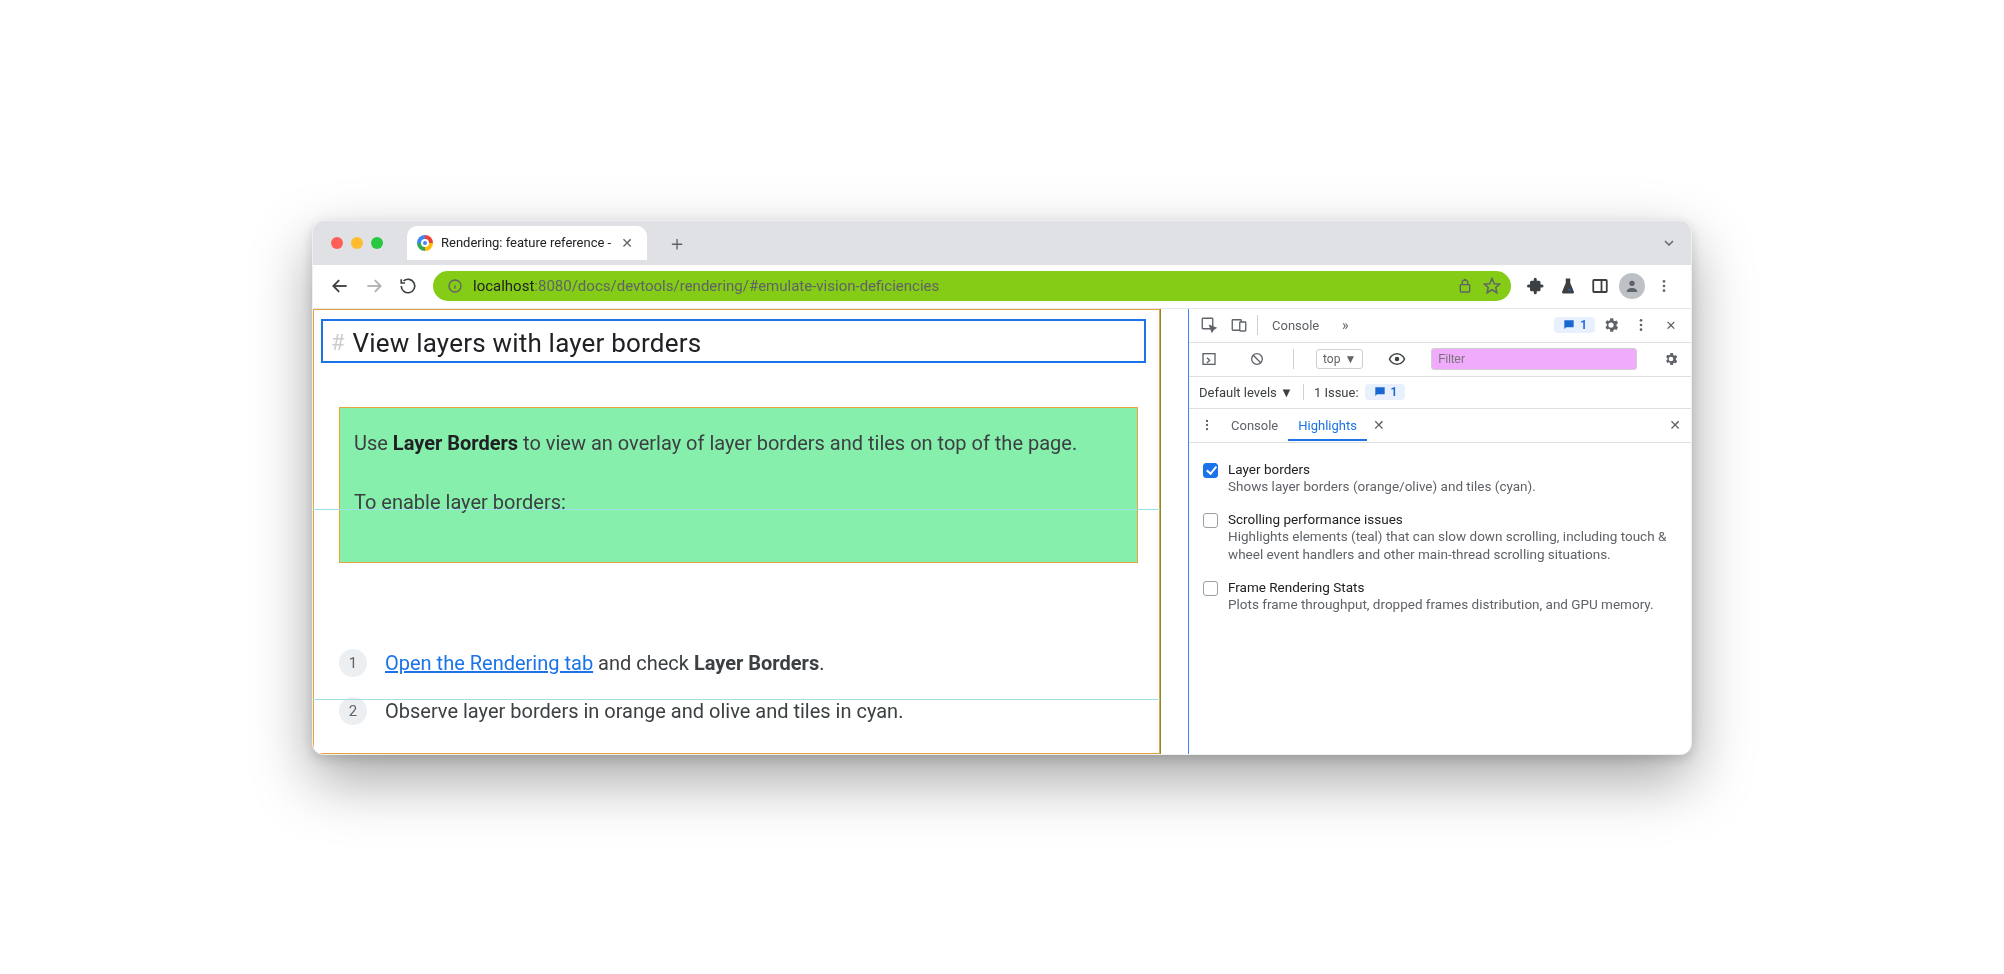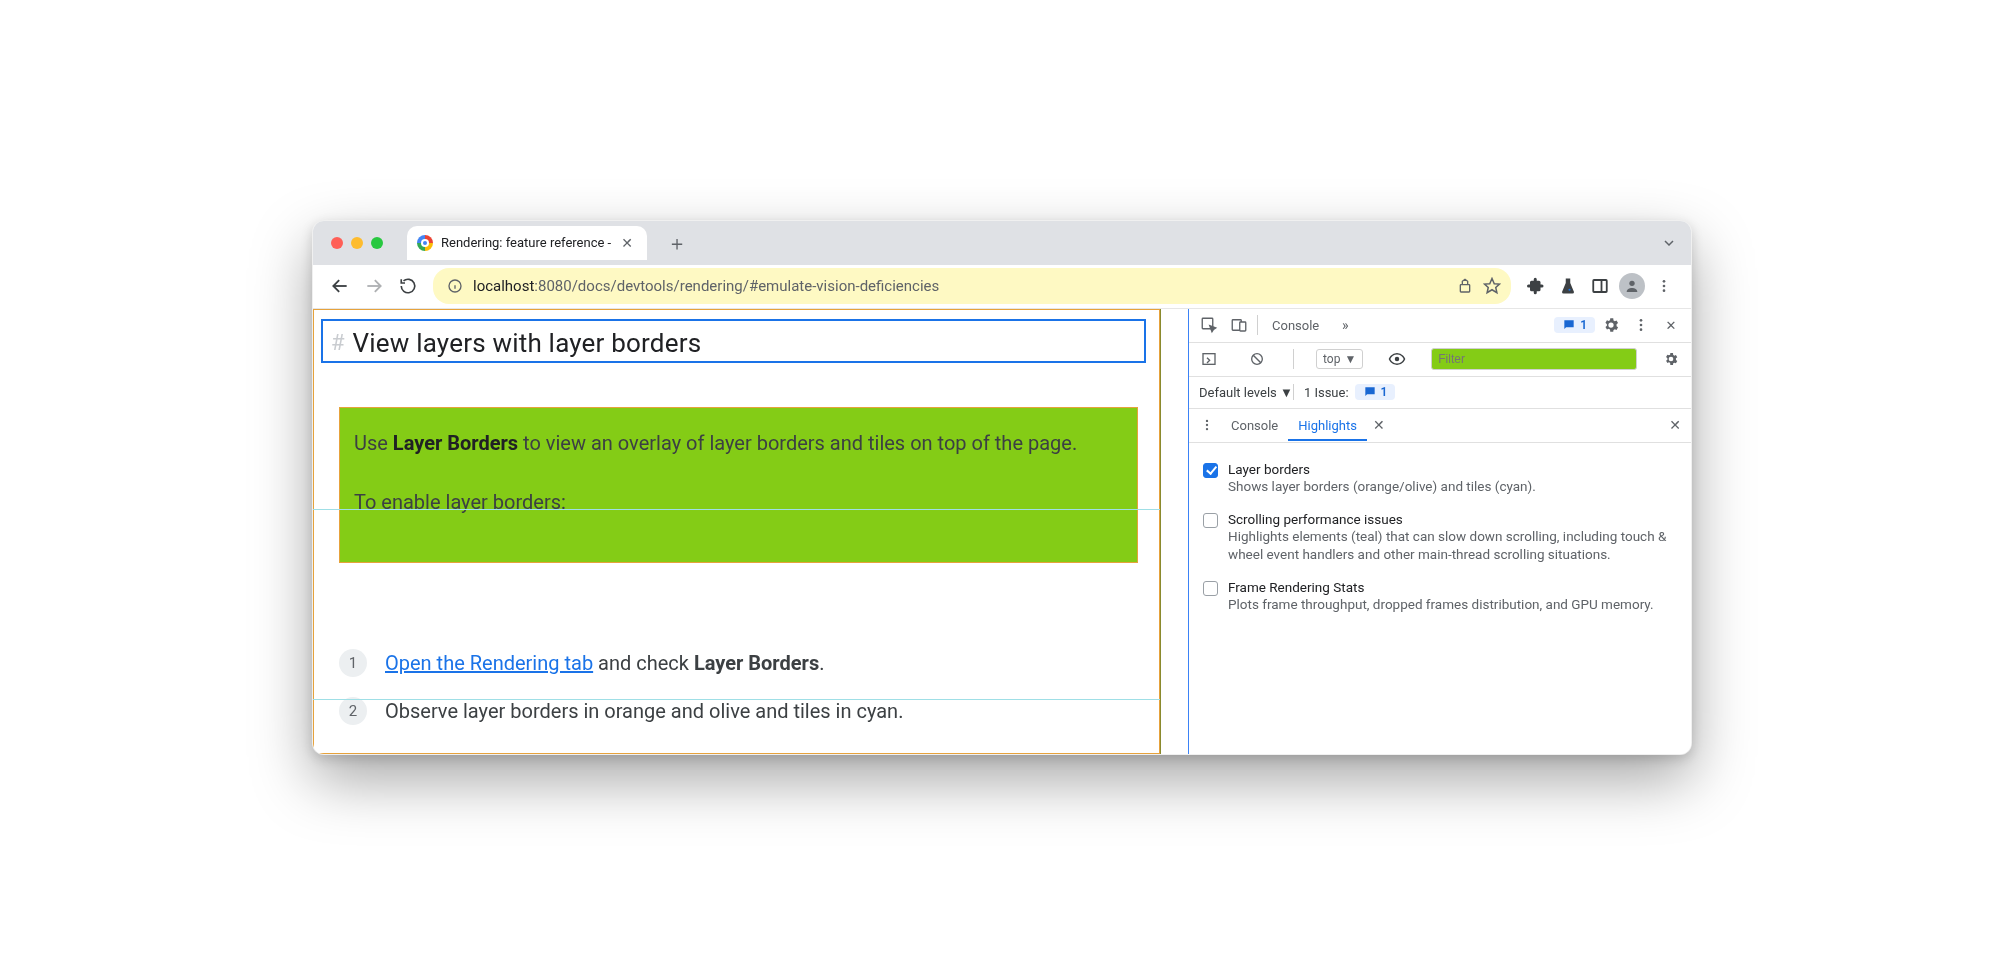--- a/index.html
+++ b/index.html
@@ -58,21 +58,21 @@
 
   
   .toolbar {
     display:flex; align-items:center; gap:4px;
     height:44px; padding:0 12px; background:#fff;
     border-bottom:1px solid #e6e6e6;
   }
   .ticon { width:30px;height:30px;display:flex;align-items:center;justify-content:center;color:#5f6368;border-radius:50%; }
   .omnibox {
     flex:1; display:flex; align-items:center; gap:10px;
-    height:36px; background:#fef9c3; border-radius:16px; padding:0 10px 0 14px; margin:0 6px;
+    height:30px; background:#84cc16; border-radius:16px; padding:0 10px 0 14px; margin:0 6px;
     font-size:15px; color:#202124;
   }
   .omnibox .dim{color:#5f6368;}
   .omnibox .url{flex:1;white-space:nowrap;overflow:hidden;}
   .right-icons{display:flex;gap:2px;align-items:center;}
   .avatar{width:26px;height:26px;border-radius:50%;background:#bdc1c6;display:flex;align-items:center;justify-content:center;color:#5f6368;}
 
   
   .workspace{display:flex;height:445px}
   .page{flex:1;position:relative;background:#fff;overflow:hidden;}
@@ -87,21 +87,21 @@
     border:2.5px solid #1a73e8; padding:4px 8px 0 8px;
     display:flex;align-items:center;gap:8px;
     background:#fff;
   }
   .hash{color:#c9ccd0;font-size:22px;}
   .heading{font-size:26px;color:#202124;letter-spacing:.2px;}
   .para{
     position:absolute;left:26px;top:98px;right:50px;
     font-size:20px;color:#3c4043;line-height:1.55;
     border:1.5px solid #e6a23c; padding:20px 14px 44px 14px;
-    background:#84cc16;
+    background:#86efac;
   }
   .para .bold{font-weight:700;color:#202124;}
   .divider2{position:absolute;left:0;right:28px;top:390px;border-top:1.5px solid #9fdfe6;}
   .arrow-gap{position:absolute;left:500px;top:2px;font-size:20px;color:#5f6368;}
   .ol{position:absolute;left:26px;top:330px;right:50px;font-size:20px;color:#3c4043;}
   .li{display:flex;align-items:center;gap:18px;padding:10px 0;}
   .num{width:28px;height:28px;border-radius:50%;background:#eceff1;color:#5f6368;font-size:15px;display:flex;align-items:center;justify-content:center;}
   .link{color:#1a73e8;text-decoration:underline;}
 
   
@@ -116,24 +116,24 @@
   .issue-pill{
     display:flex;align-items:center;gap:4px;background:#e8f0fe;color:#1967d2;
     border-radius:4px;padding:1px 8px;font-size:12px;font-weight:600;margin-left:auto;
   }
   .issue-pill svg{width:14px;height:14px;}
 
   .dt-sub{
     display:flex;align-items:center;gap:20px;height:34px;padding:0 6px;border-bottom:1px solid #e0e0e0;font-size:13px;color:#5f6368;overflow:hidden;
   }
   .sel{display:flex;align-items:center;gap:4px;border:1px solid #d0d0d0;border-radius:3px;padding:2px 6px;font-size:12px;background:#fff;}
-  .filter-input{flex:1;min-width:40px;height:22px;border:1px solid #d0d0d0;border-radius:3px;padding:0 6px;font-size:12px;color:#5f6368;background:#84cc16;}
+  .filter-input{flex:1;min-width:40px;height:22px;border:1px solid #d0d0d0;border-radius:3px;padding:0 6px;font-size:12px;color:#5f6368;background:#f0abfc;}
 
   .dt-sub2{
-    display:flex;align-items:center;height:32px;padding:0 10px;border-bottom:1px solid #e0e0e0;font-size:13px;color:#3c4043;
+    display:flex;align-items:center;gap:10px;height:32px;padding:0 10px;border-bottom:1px solid #e0e0e0;font-size:13px;color:#3c4043;
   }
   .dt-sub2 .chip{display:flex;gap:6px;align-items:center;border-left:1px solid #d0d0d0;padding-left:10px;}
 
   .drawer-tabs{
     display:flex;align-items:center;height:34px;border-bottom:1px solid #e0e0e0;font-size:13px;color:#5f6368;padding:0 4px;
   }
   .drawer-tabs .dtab{padding:8px 10px;}
   .drawer-tabs .dtab.active{color:#1a73e8;border-bottom:2.5px solid #1a73e8;padding-bottom:6px;}
   .drawer-tabs .closex{font-size:14px;padding:0 6px;color:#5f6368;}
   .drawer-tabs .spacer{flex:1;}

